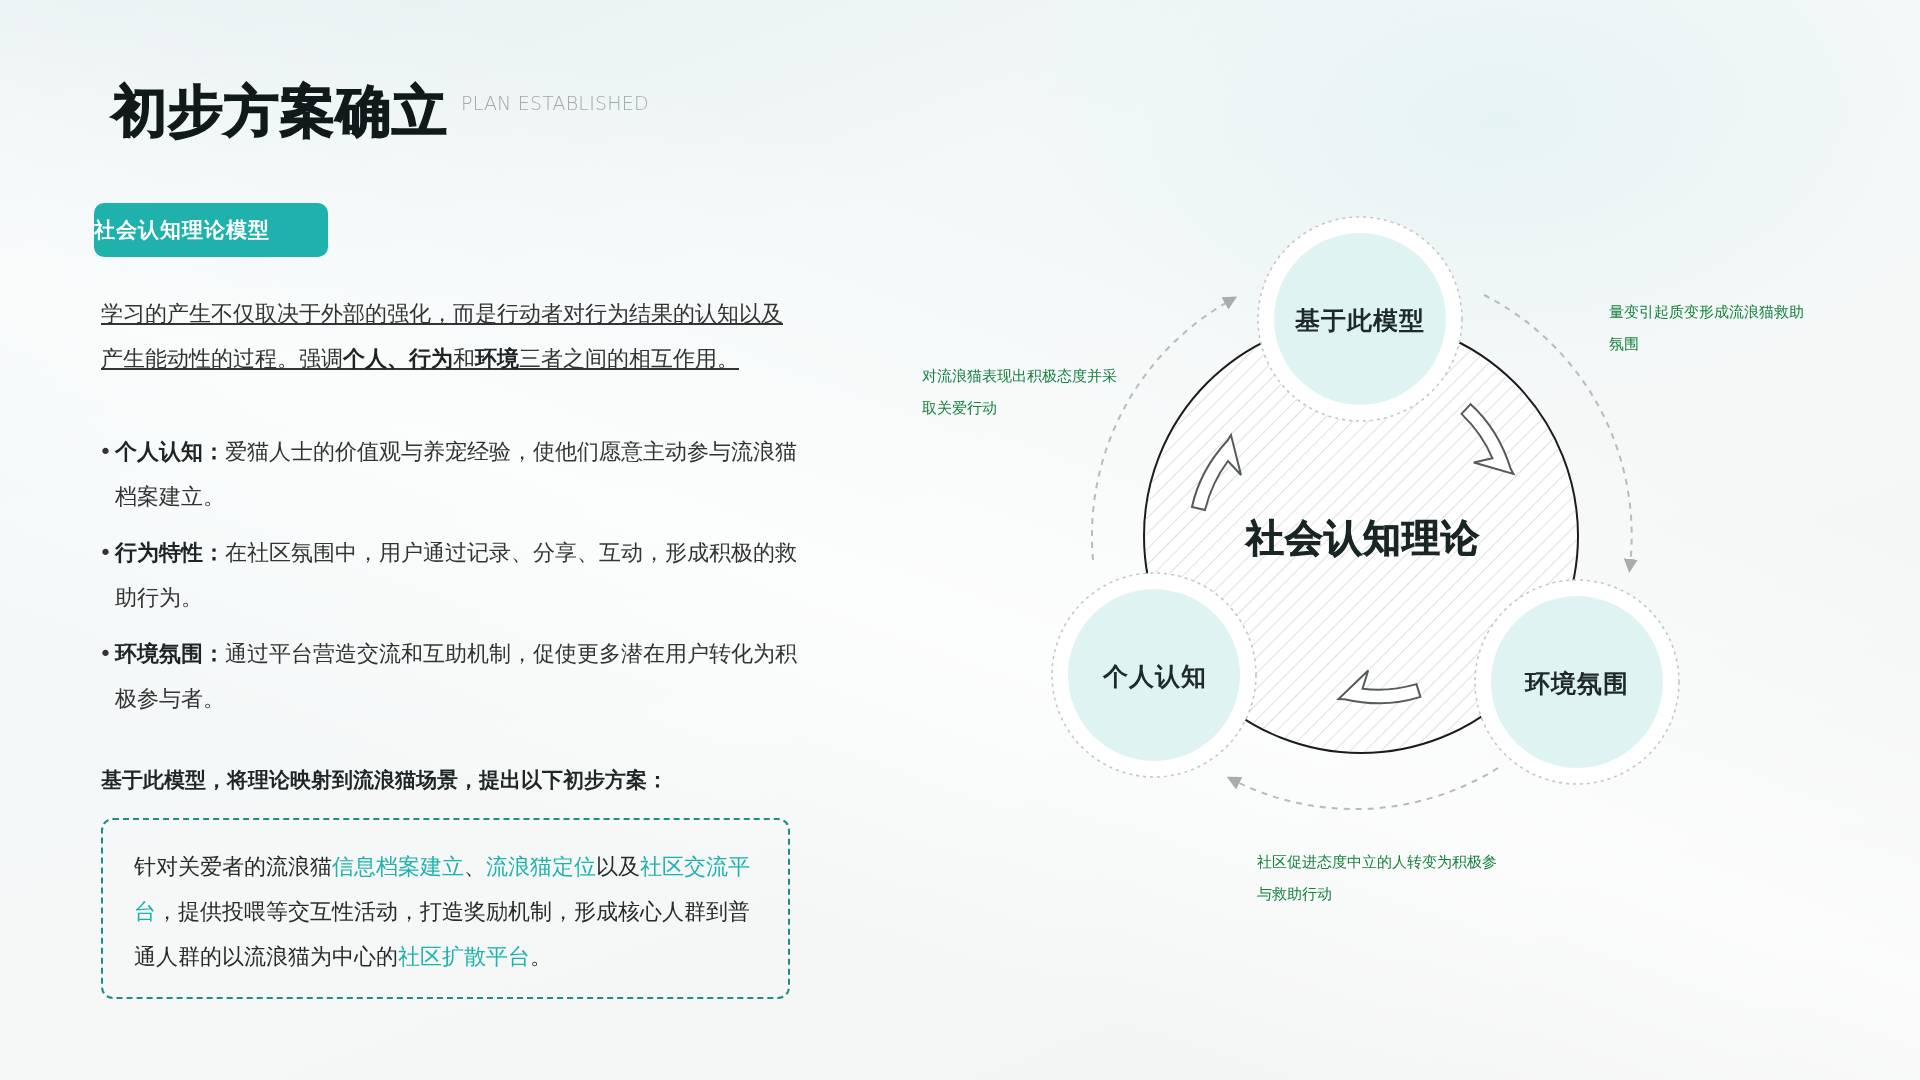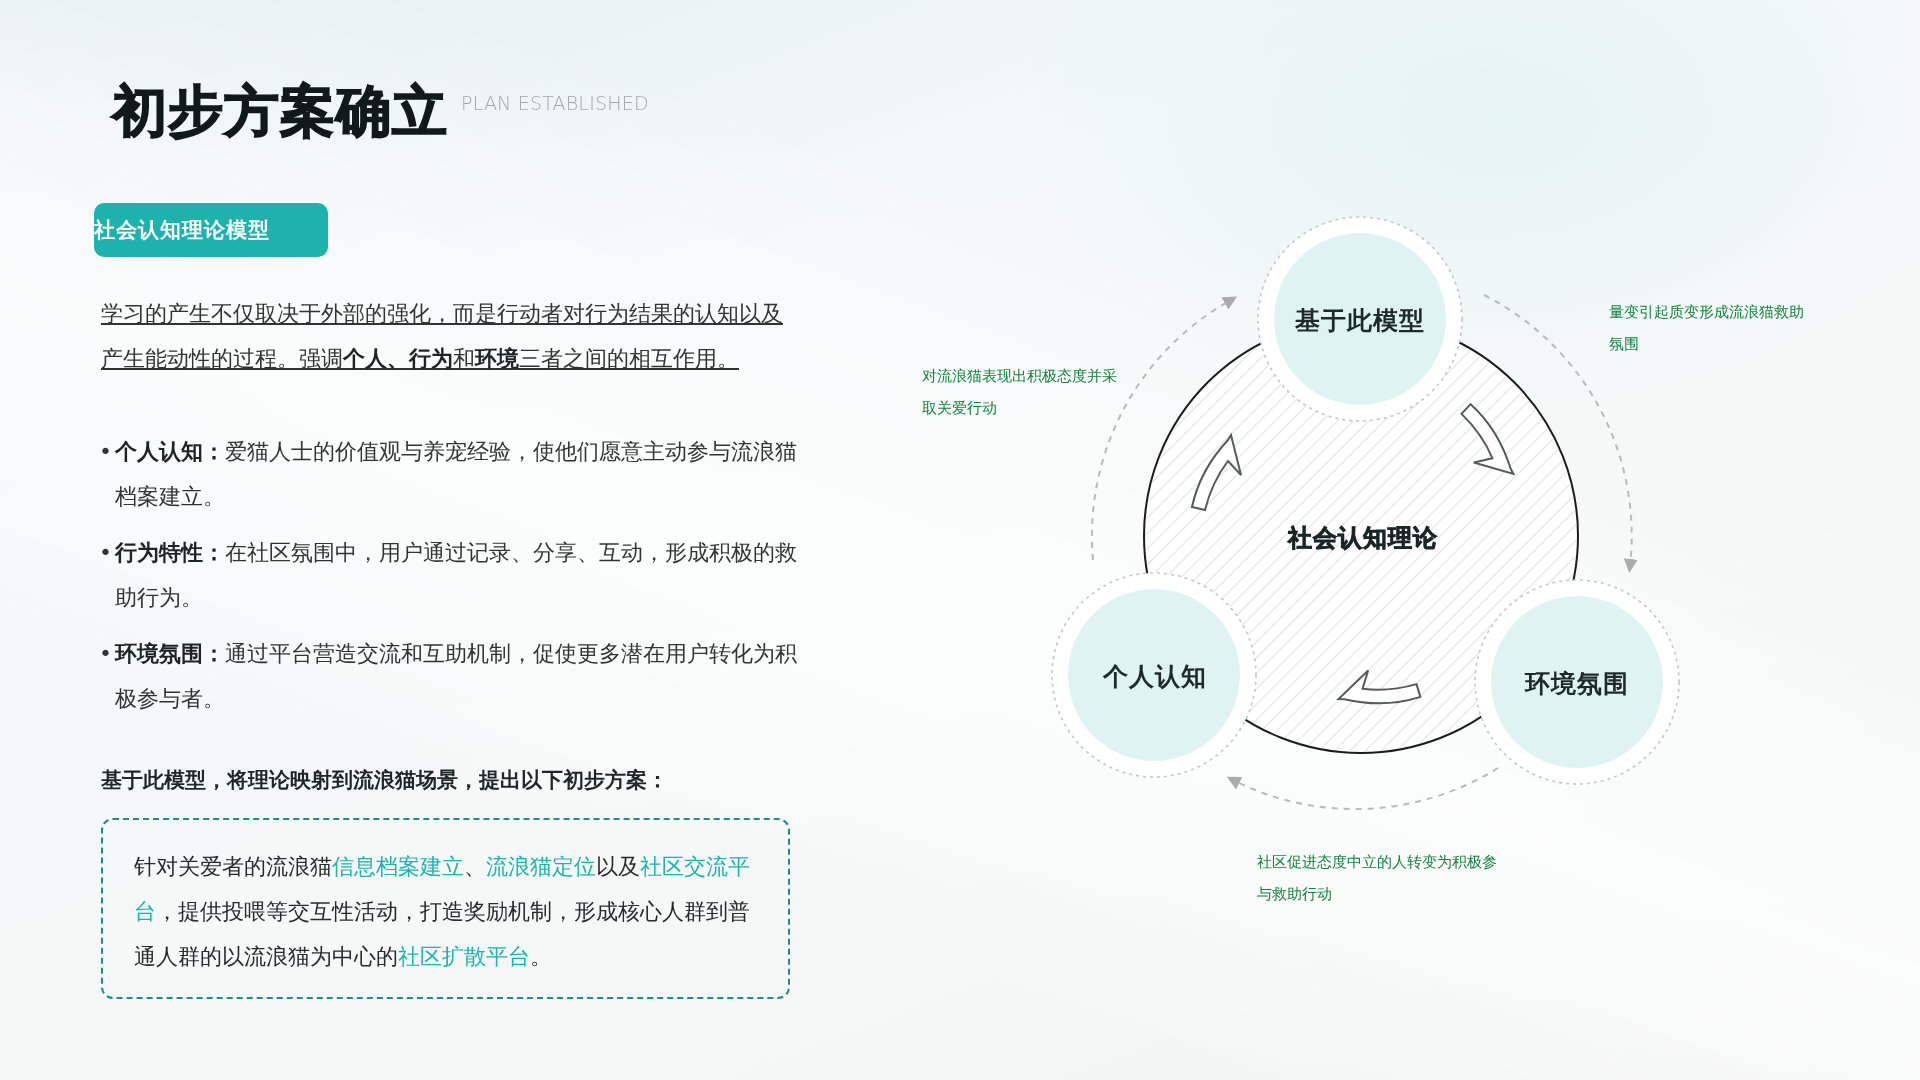--- a/index.html
+++ b/index.html
@@ -51,21 +51,21 @@
   }
   .hl { color:#1fb2ad; }
 
   .diagram { position:absolute; left:0; top:0; width:1920px; height:1080px; }
   .node-label {
     position:absolute; font-size:25px; font-weight:bold; color:#1e2a2a; letter-spacing:1px;
     transform:translate(-50%,-50%); white-space:nowrap;
   }
   .center-label {
     position:absolute; left:1363px; top:538px; transform:translate(-50%,-50%);
-    font-size:24px; font-weight:900; color:#1a2626; letter-spacing:1px; white-space:nowrap;
+    font-size:38px; font-weight:900; color:#1a2626; letter-spacing:1px; white-space:nowrap;
     -webkit-text-stroke:0.8px #1a2626;
   }
   .note {
     position:absolute; font-size:15px; line-height:32px; color:#15803d; width:230px;
   }
 </style>
 </head>
 <body>
 
 <div class="bg-sheen"></div>

